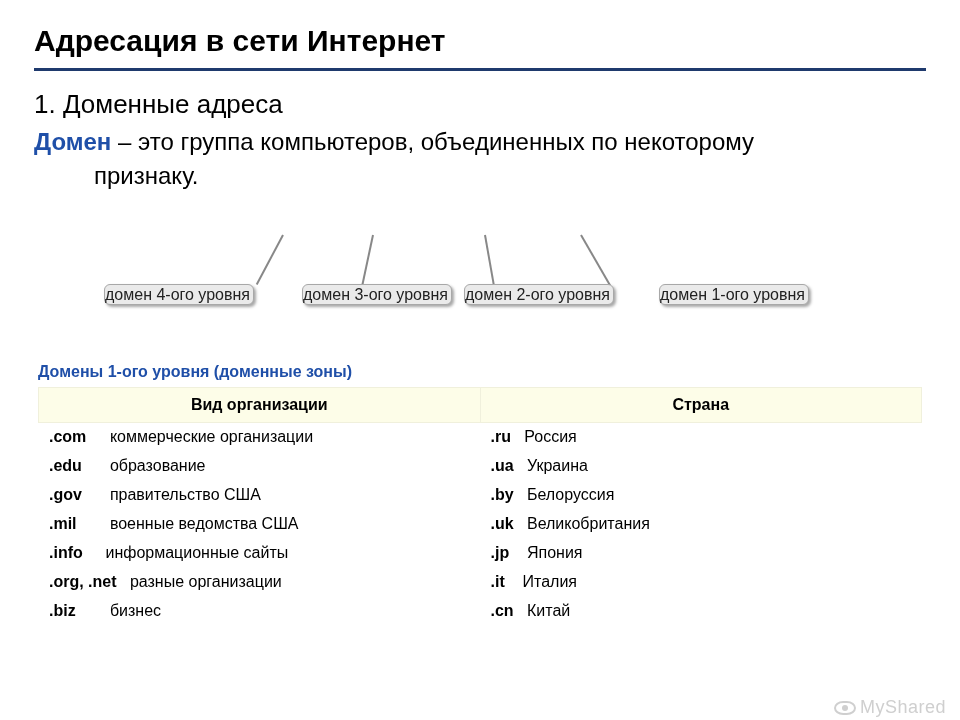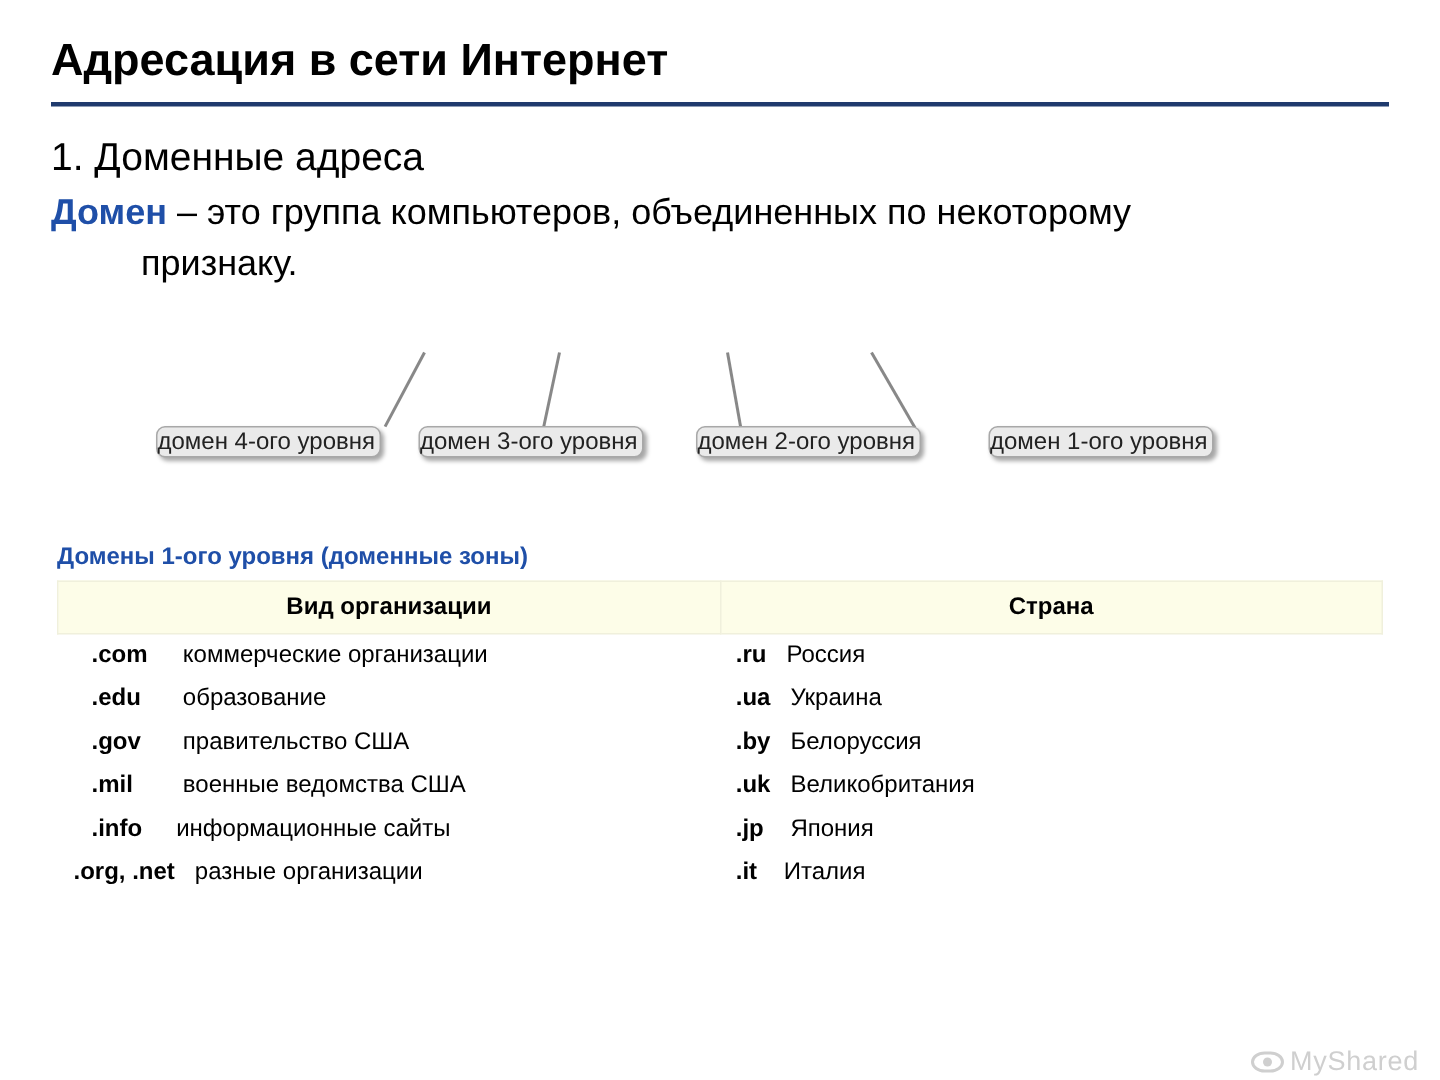--- a/index.html
+++ b/index.html
@@ -94,21 +94,21 @@
     border: 1px solid #f0f0dc;
   }
   table.domains td {
     padding: 5px 10px 5px 10px;
     vertical-align: top;
     background: #fff;
     border: 1px solid transparent;
   }
   table.domains td.col1 { width: 50%; }
   table.domains td.col2 { width: 50%; }
-  .tld { font-weight: bold; display: inline-block; min-width: 52px; margin-left: 12px; }
+  .tld { font-weight: bold; display: inline-block; min-width: 52px; }
   .tld-w { font-weight: bold; }
   .watermark {
     position: absolute;
     right: 14px;
     bottom: 2px;
     font-size: 18px;
     color: #cfcfcf;
     letter-spacing: 0.5px;
   }
   .watermark .eye {
@@ -142,21 +142,21 @@
 
 <div class="domain-area">
 
   <div class="conn" style="left:248px; top:46px; height:56px; transform:rotate(28deg);"></div>
   <div class="conn" style="left:338px; top:46px; height:54px; transform:rotate(12deg);"></div>
   <div class="conn" style="left:450px; top:46px; height:54px; transform:rotate(-10deg);"></div>
   <div class="conn" style="left:546px; top:46px; height:58px; transform:rotate(-30deg);"></div>
 
   <div class="label-row">
     <div class="lvl" style="left:70px;">домен 4-ого уровня</div>
-    <div class="lvl" style="left:245px;">домен 3-ого уровня</div>
+    <div class="lvl" style="left:268px;">домен 3-ого уровня</div>
     <div class="lvl" style="left:430px;">домен 2-ого уровня</div>
     <div class="lvl" style="left:625px;">домен 1-ого уровня</div>
   </div>
 </div>
 
 <h3 class="subtitle">Домены 1-ого уровня (доменные зоны)</h3>
 
 <table class="domains">
   <thead>
     <tr>
@@ -182,18 +182,22 @@
       <td class="col2"><span class="tld-w">.uk</span>&nbsp;&nbsp;&nbsp;<span>Великобритания</span></td>
     </tr>
     <tr>
       <td class="col1"><span class="tld">.info</span>&nbsp;<span>информационные сайты</span></td>
       <td class="col2"><span class="tld-w">.jp</span>&nbsp;&nbsp;&nbsp;&nbsp;<span>Япония</span></td>
     </tr>
     <tr>
       <td class="col1"><span class="tld-w">.org, .net</span>&nbsp;&nbsp;&nbsp;<span>разные организации</span></td>
       <td class="col2"><span class="tld-w">.it</span>&nbsp;&nbsp;&nbsp;&nbsp;<span>Италия</span></td>
     </tr>
+    <tr>
+      <td class="col1"><span class="tld">.biz</span>&nbsp;&nbsp;<span>бизнес</span></td>
+      <td class="col2"><span class="tld-w">.cn</span>&nbsp;&nbsp;&nbsp;<span>Китай</span></td>
+    </tr>
   </tbody>
 </table>
 
 <div class="watermark">
   <span class="eye"></span><span>MyShared</span>
 </div>
 
 </body></html>

